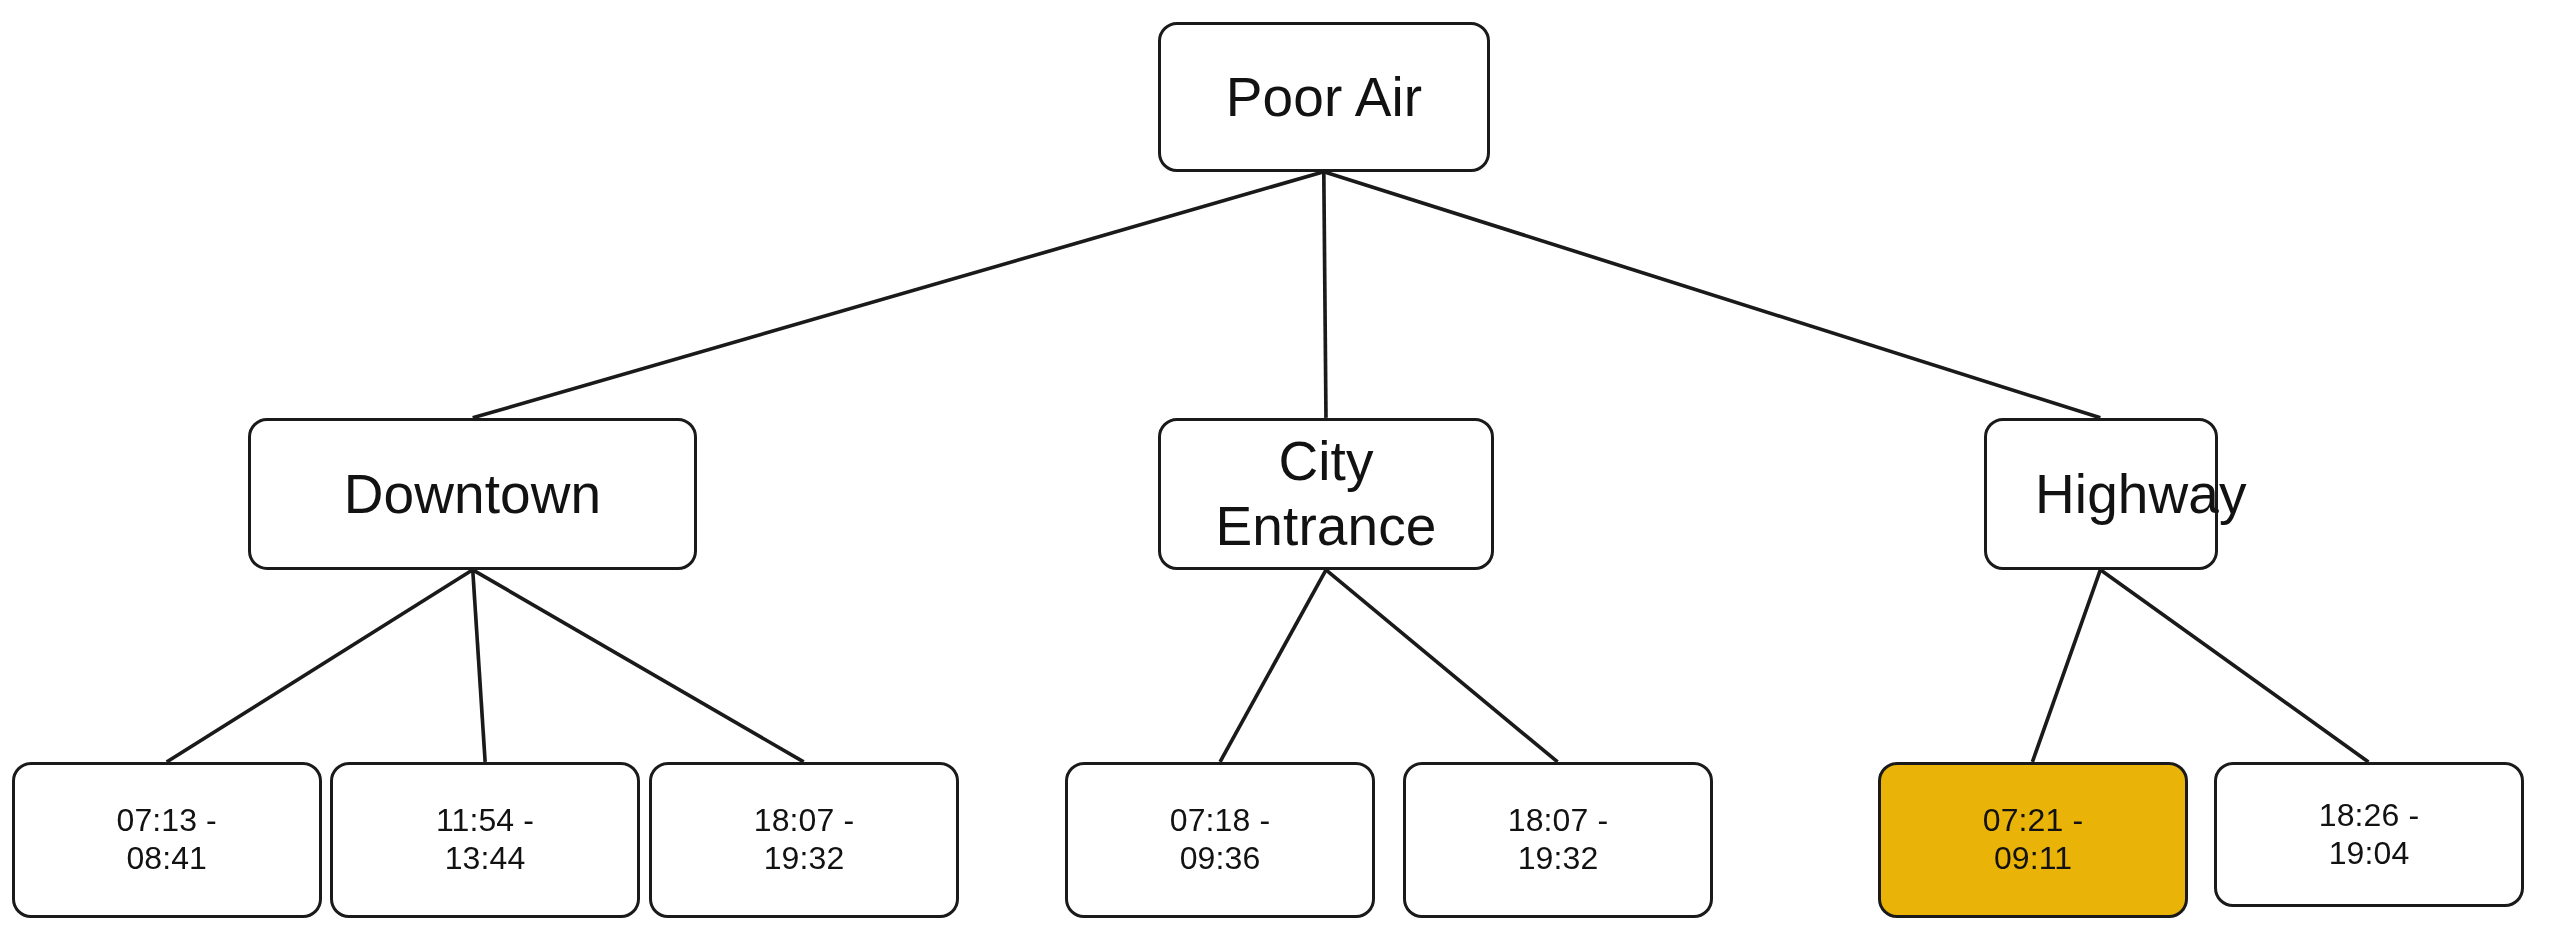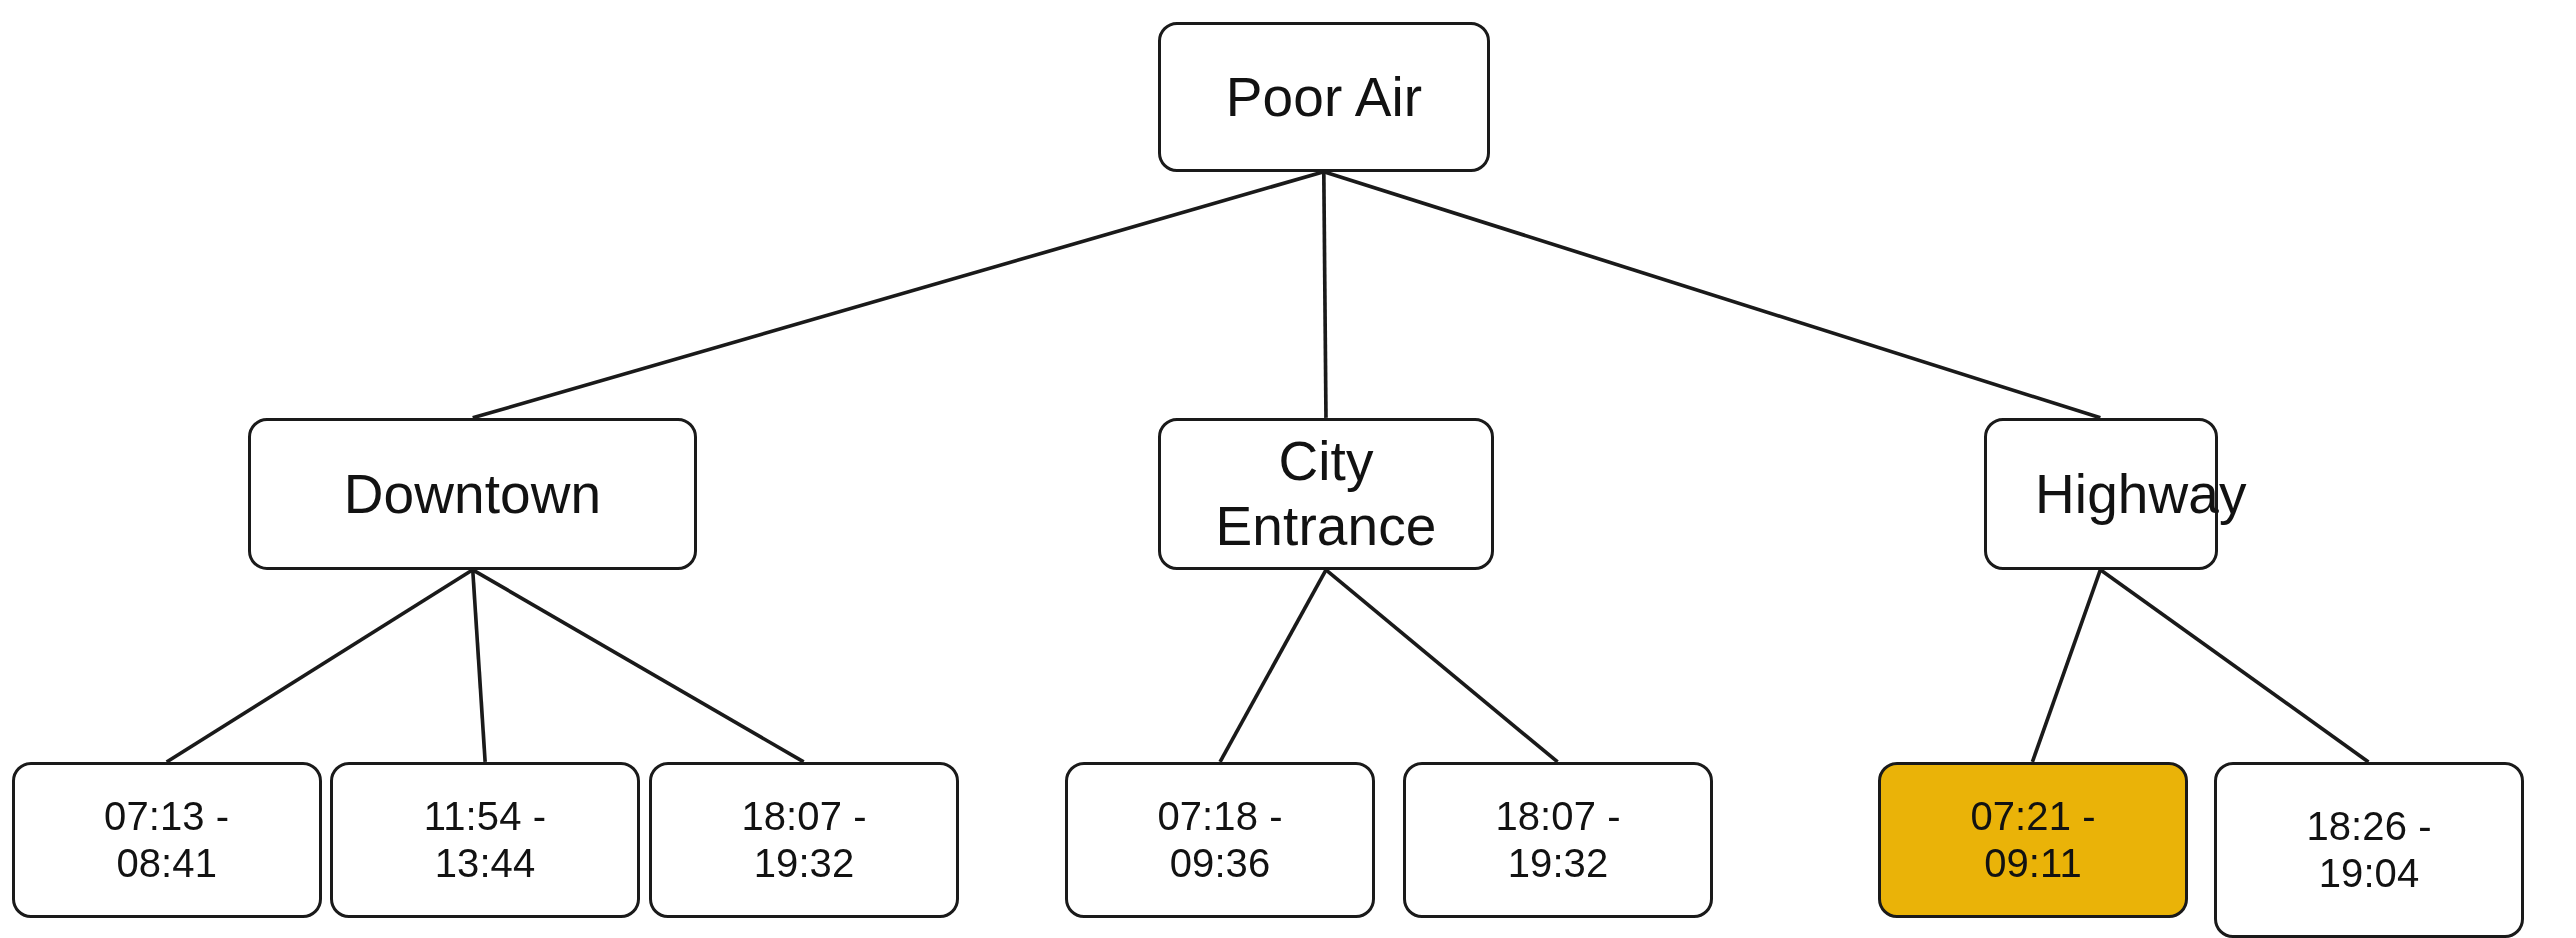--- a/index.html
+++ b/index.html
@@ -45,21 +45,21 @@
     text-align: center;
     line-height: 1.18;
     white-space: pre-line;
   }
   .node.level-0 .node-label,
   .node.level-1 .node-label {
     font-size: 55px;
     letter-spacing: 0.1px;
   }
   .node.level-2 .node-label {
-    font-size: 40px;
+    font-size: 32px;
     letter-spacing: 0.1px;
   }
 </style>
 </head>
 <body style="background: rgb(255, 255, 255);">
 
 <div id="diagram-root" style="background: rgb(255, 255, 255);">
   <svg id="edge-layer" viewBox="0 0 3526 1284" xmlns="http://www.w3.org/2000/svg">
       <line x1="1812" y1="235" x2="647" y2="572" stroke="#1a1a1a" stroke-width="5" stroke-linecap="butt"></line>
       <line x1="1812" y1="235" x2="1815" y2="572" stroke="#1a1a1a" stroke-width="5" stroke-linecap="butt"></line>
@@ -102,19 +102,19 @@
         <span class="node-label">18:07 -
 19:32</span>
       </div>
       <div class="node level-1" style="left: 1984px; top: 418px; width: 234px; height: 152px; border-color: rgb(26, 26, 26); background: rgb(255, 255, 255); padding-left: 48px;">
         <span class="node-label">Highway</span>
       </div>
       <div class="node level-2" style="left: 1878px; top: 762px; width: 310px; height: 156px; border-color: rgb(26, 26, 26); background: #eab308;">
         <span class="node-label">07:21 -
 09:11</span>
       </div>
-      <div class="node level-2" style="left: 2214px; top: 762px; width: 310px; height: 176px; border-color: rgb(26, 26, 26); background: rgb(255, 255, 255);">
+      <div class="node level-2" style="left: 2214px; top: 762px; width: 310px; height: 145px; border-color: rgb(26, 26, 26); background: rgb(255, 255, 255);">
         <span class="node-label">18:26 -
 19:04</span>
       </div>
     </div>
 </div>
 
 
 </body></html>

